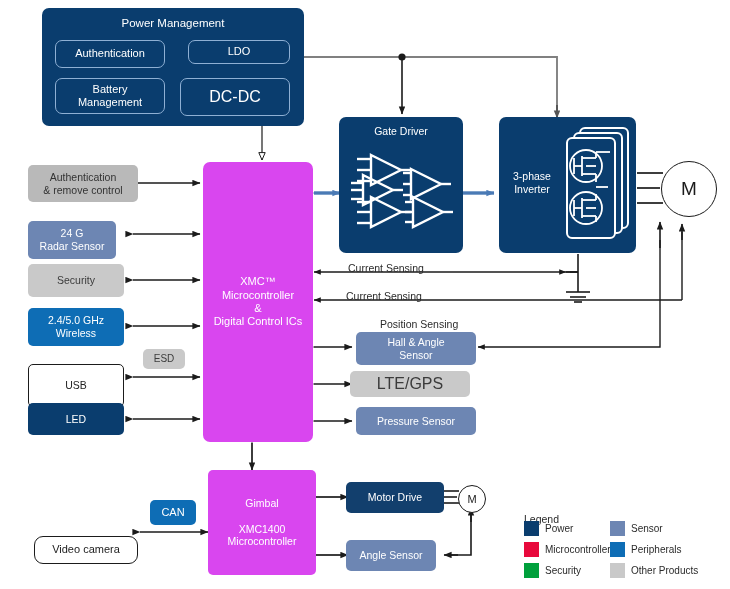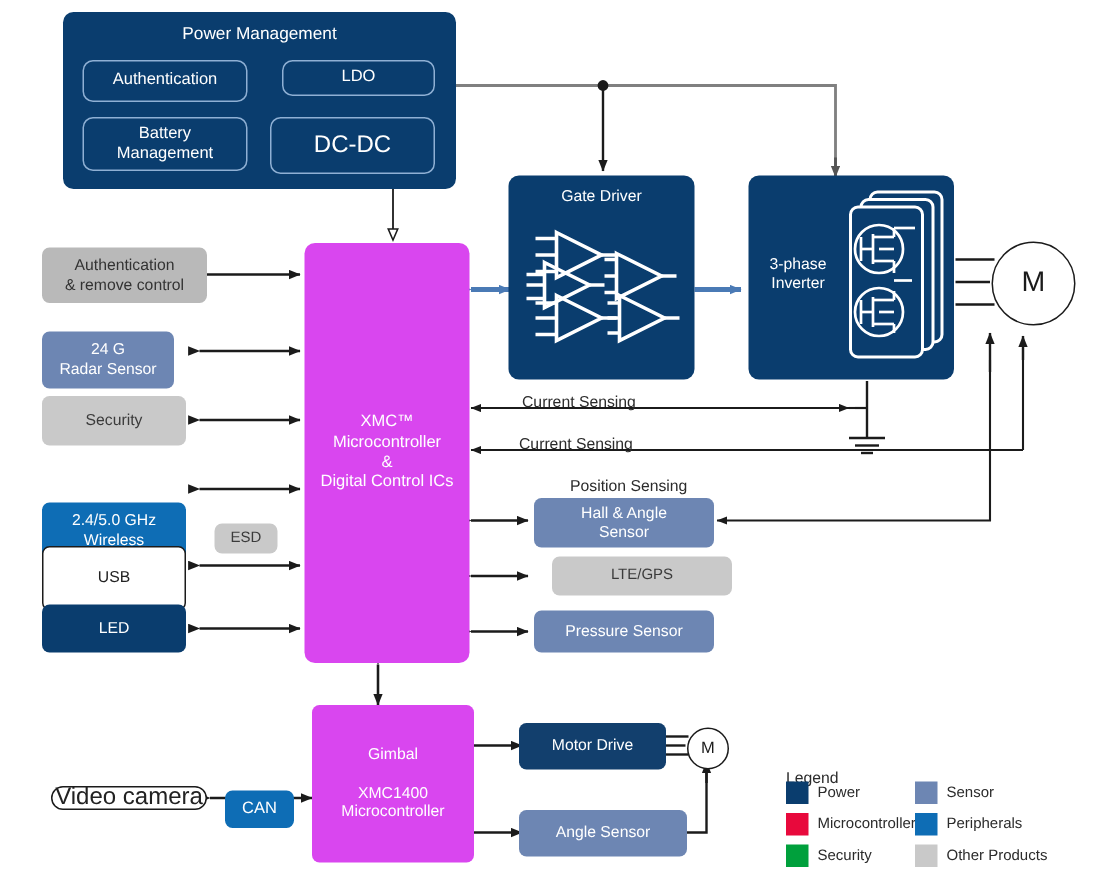--- a/index.html
+++ b/index.html
@@ -27,21 +27,21 @@
   }
   .rnd{border-radius:7px;}
   .rnd-sm{border-radius:5px;}
   .rnd-lg{border-radius:9px;}
 
   
   .c-power      {background:#0a3d6e;color:#ffffff;}
   .c-power-deep {background:#123f6d;color:#ffffff;}
   .c-mcu        {background:#d946ef;color:#ffffff;}
   .c-sensor     {background:#6d86b3;color:#ffffff;}
-  .c-periph     {background:#0e6db5;color:#ffffff;margin-top:27px;}
+  .c-periph     {background:#0e6db5;color:#ffffff;}
   .c-other      {background:#c9c9c9;color:#3b3b3b;}
   .c-other-dk   {background:#b9b9b9;color:#333333;}
   .c-white      {background:#ffffff;color:#222222;border:1.4px solid #1b1b1b;}
 
   .sub{
     position:absolute;
     box-sizing:border-box;
     display:flex;
     align-items:center;
     justify-content:center;
@@ -301,37 +301,37 @@
   </svg>
 
   <div class="motor" style="left:661px;top:161px;width:54px;height:54px;font-size:19px;">M</div>
 
   <div class="lbl" style="left:348px;top:262px;font-size:10.5px;">Current Sensing</div>
   <div class="lbl" style="left:346px;top:290px;font-size:10.5px;">Current Sensing</div>
   <div class="lbl" style="left:380px;top:318px;font-size:10.5px;">Position Sensing</div>
 
   <div class="blk rnd-sm c-sensor" style="left:356px;top:332px;width:120px;height:33px;font-size:10.5px;">Hall &amp; Angle
 Sensor</div>
-  <div class="blk rnd-sm c-other" style="left:368px;top:371px;width:120px;height:26px;font-size:10px;">LTE/GPS</div>
+  <div class="blk rnd-sm c-other" style="left:350px;top:371px;width:120px;height:26px;font-size:16px;">LTE/GPS</div>
   <div class="blk rnd-sm c-sensor" style="left:356px;top:407px;width:120px;height:28px;font-size:10.5px;">Pressure Sensor</div>
 
   <div class="blk rnd-sm c-mcu" style="left:208px;top:470px;width:108px;height:105px;font-size:10.5px;">Gimbal
 
 XMC1400
 Microcontroller</div>
 
   <div class="blk rnd-sm c-periph" style="left:150px;top:500px;width:46px;height:25px;font-size:11px;">CAN</div>
 
-  <div class="blk rnd-lg c-white" style="left:34px;top:524px;width:104px;height:16px;font-size:16px;">Video camera</div>
+  <div class="blk rnd-lg c-white" style="left:34px;top:536px;width:104px;height:28px;font-size:11px;">Video camera</div>
 
   <div class="blk rnd-sm c-power-deep" style="left:346px;top:482px;width:98px;height:31px;font-size:10.5px;text-align:center;">Motor Drive</div>
 
   <div class="motor" style="left:458px;top:485px;width:26px;height:26px;font-size:11px;">M</div>
 
-  <div class="blk rnd-sm c-sensor" style="left:346px;top:540px;width:112px;height:31px;font-size:10.5px;">Angle Sensor</div>
+  <div class="blk rnd-sm c-sensor" style="left:346px;top:540px;width:90px;height:31px;font-size:10.5px;">Angle Sensor</div>
 
   <div class="legend-title" style="left:524px;top:503px;font-size:10.5px;">Legend</div>
 
   <div class="sw" style="left:524px;top:521px;background:#0a3d6e;"></div>
   <div class="lgtxt" style="left:545px;top:523px;font-size:10px;">Power</div>
 
   <div class="sw" style="left:524px;top:542px;background:#e8093c;"></div>
   <div class="lgtxt" style="left:545px;top:544px;font-size:10px;">Microcontroller</div>
 
   <div class="sw" style="left:524px;top:563px;background:#00a03c;"></div>

